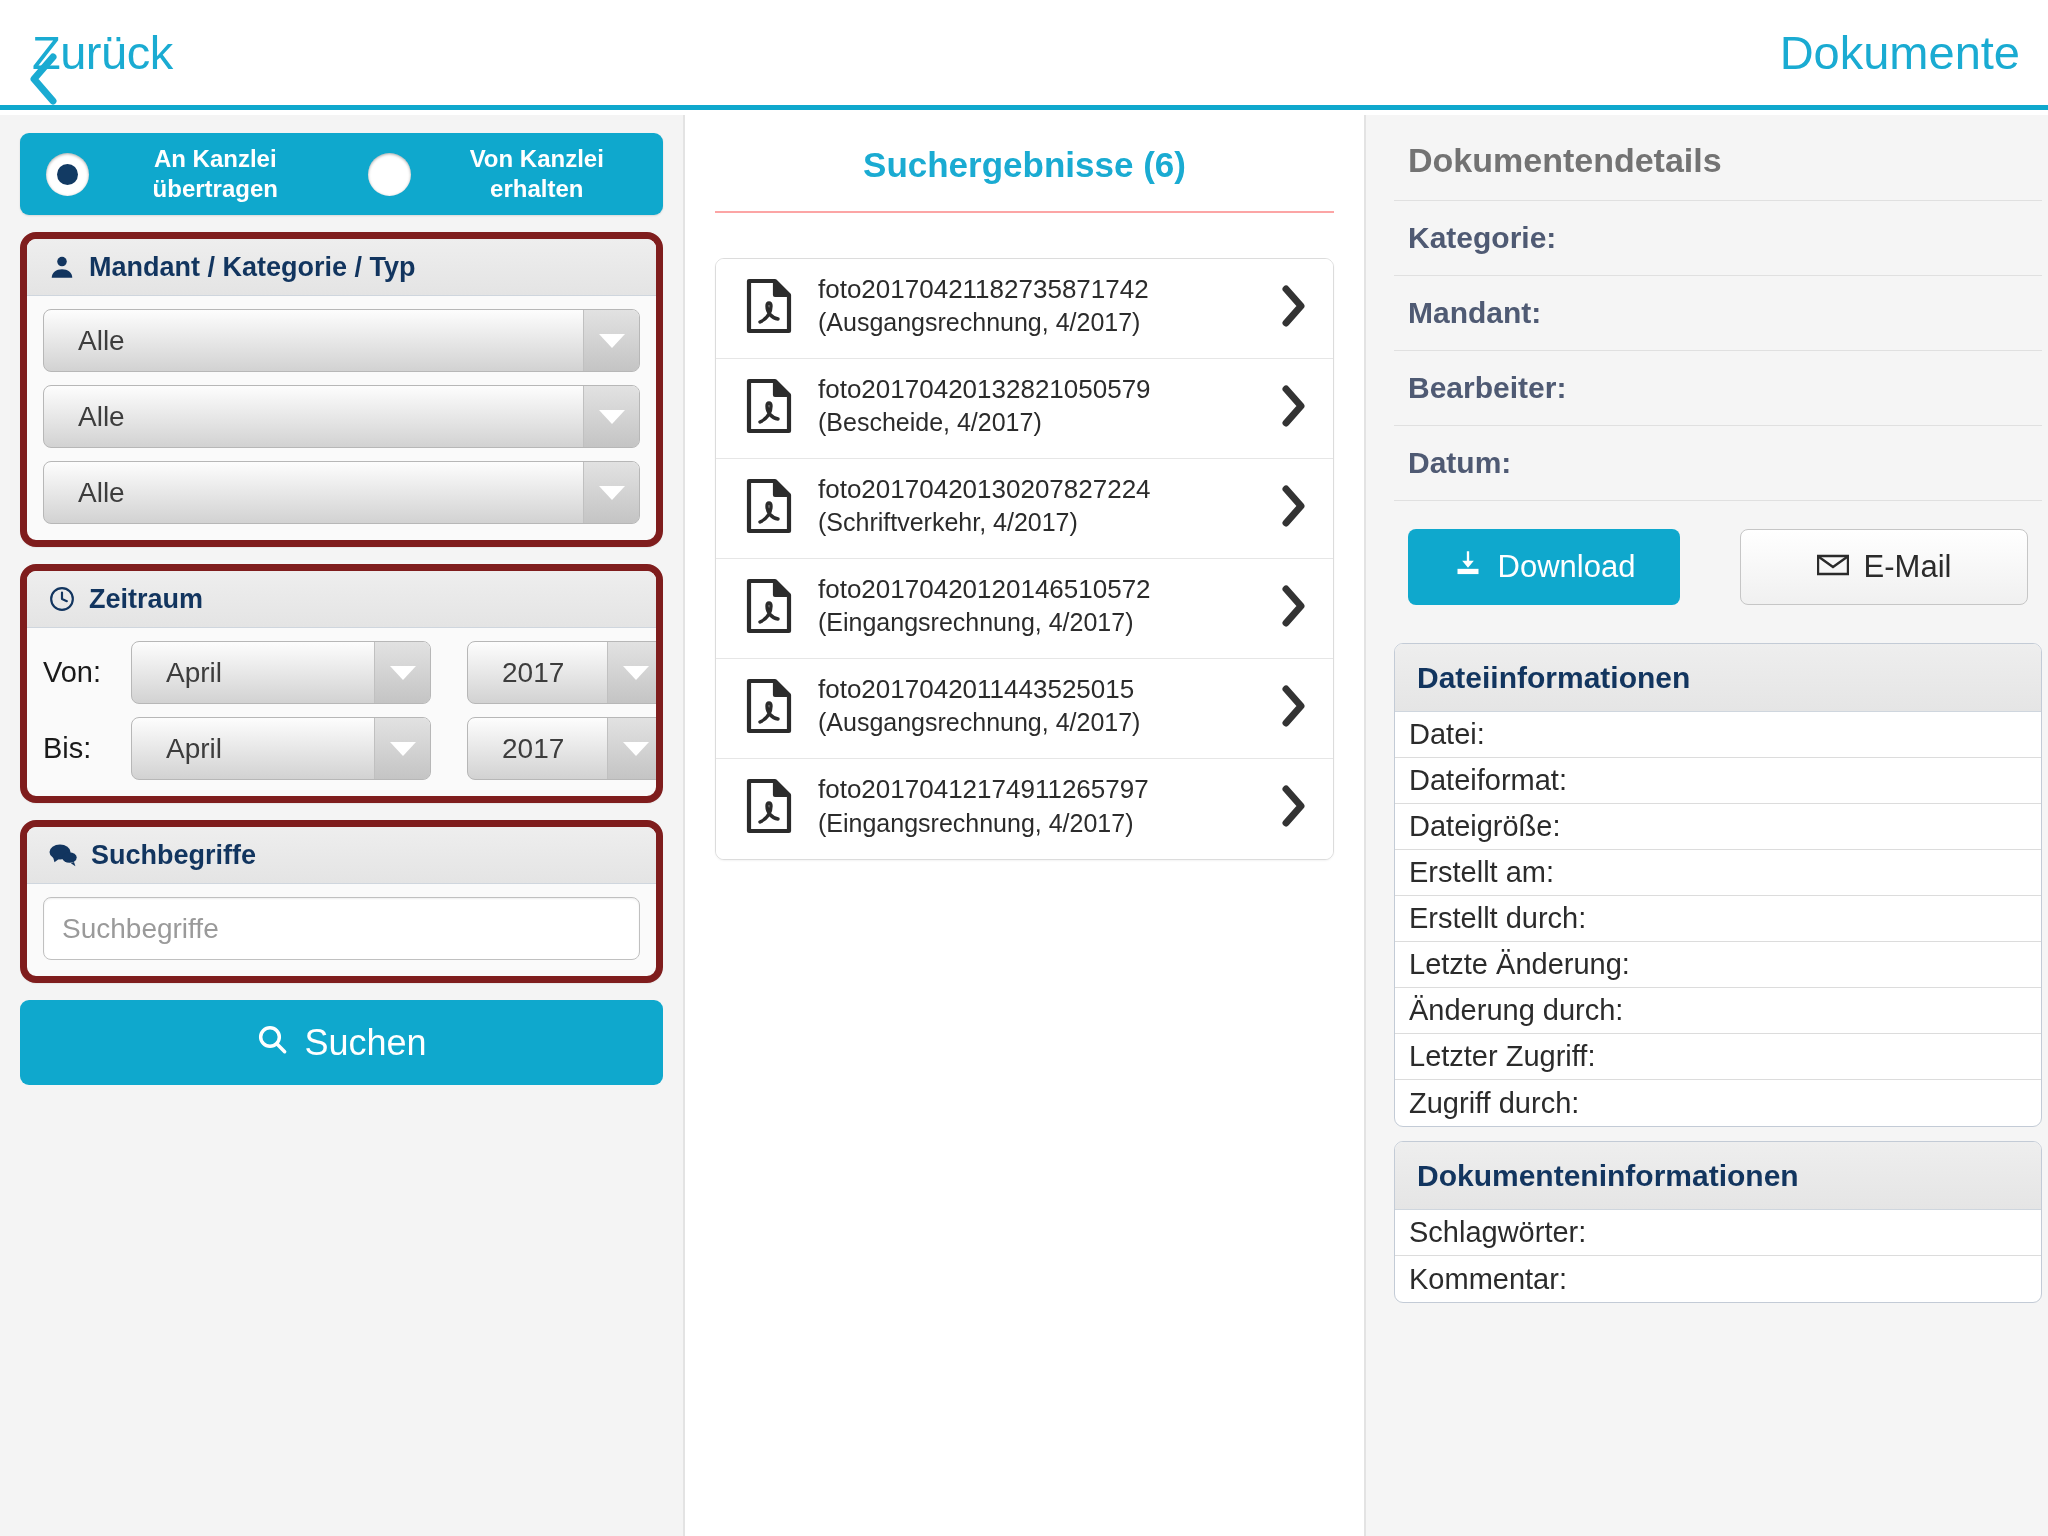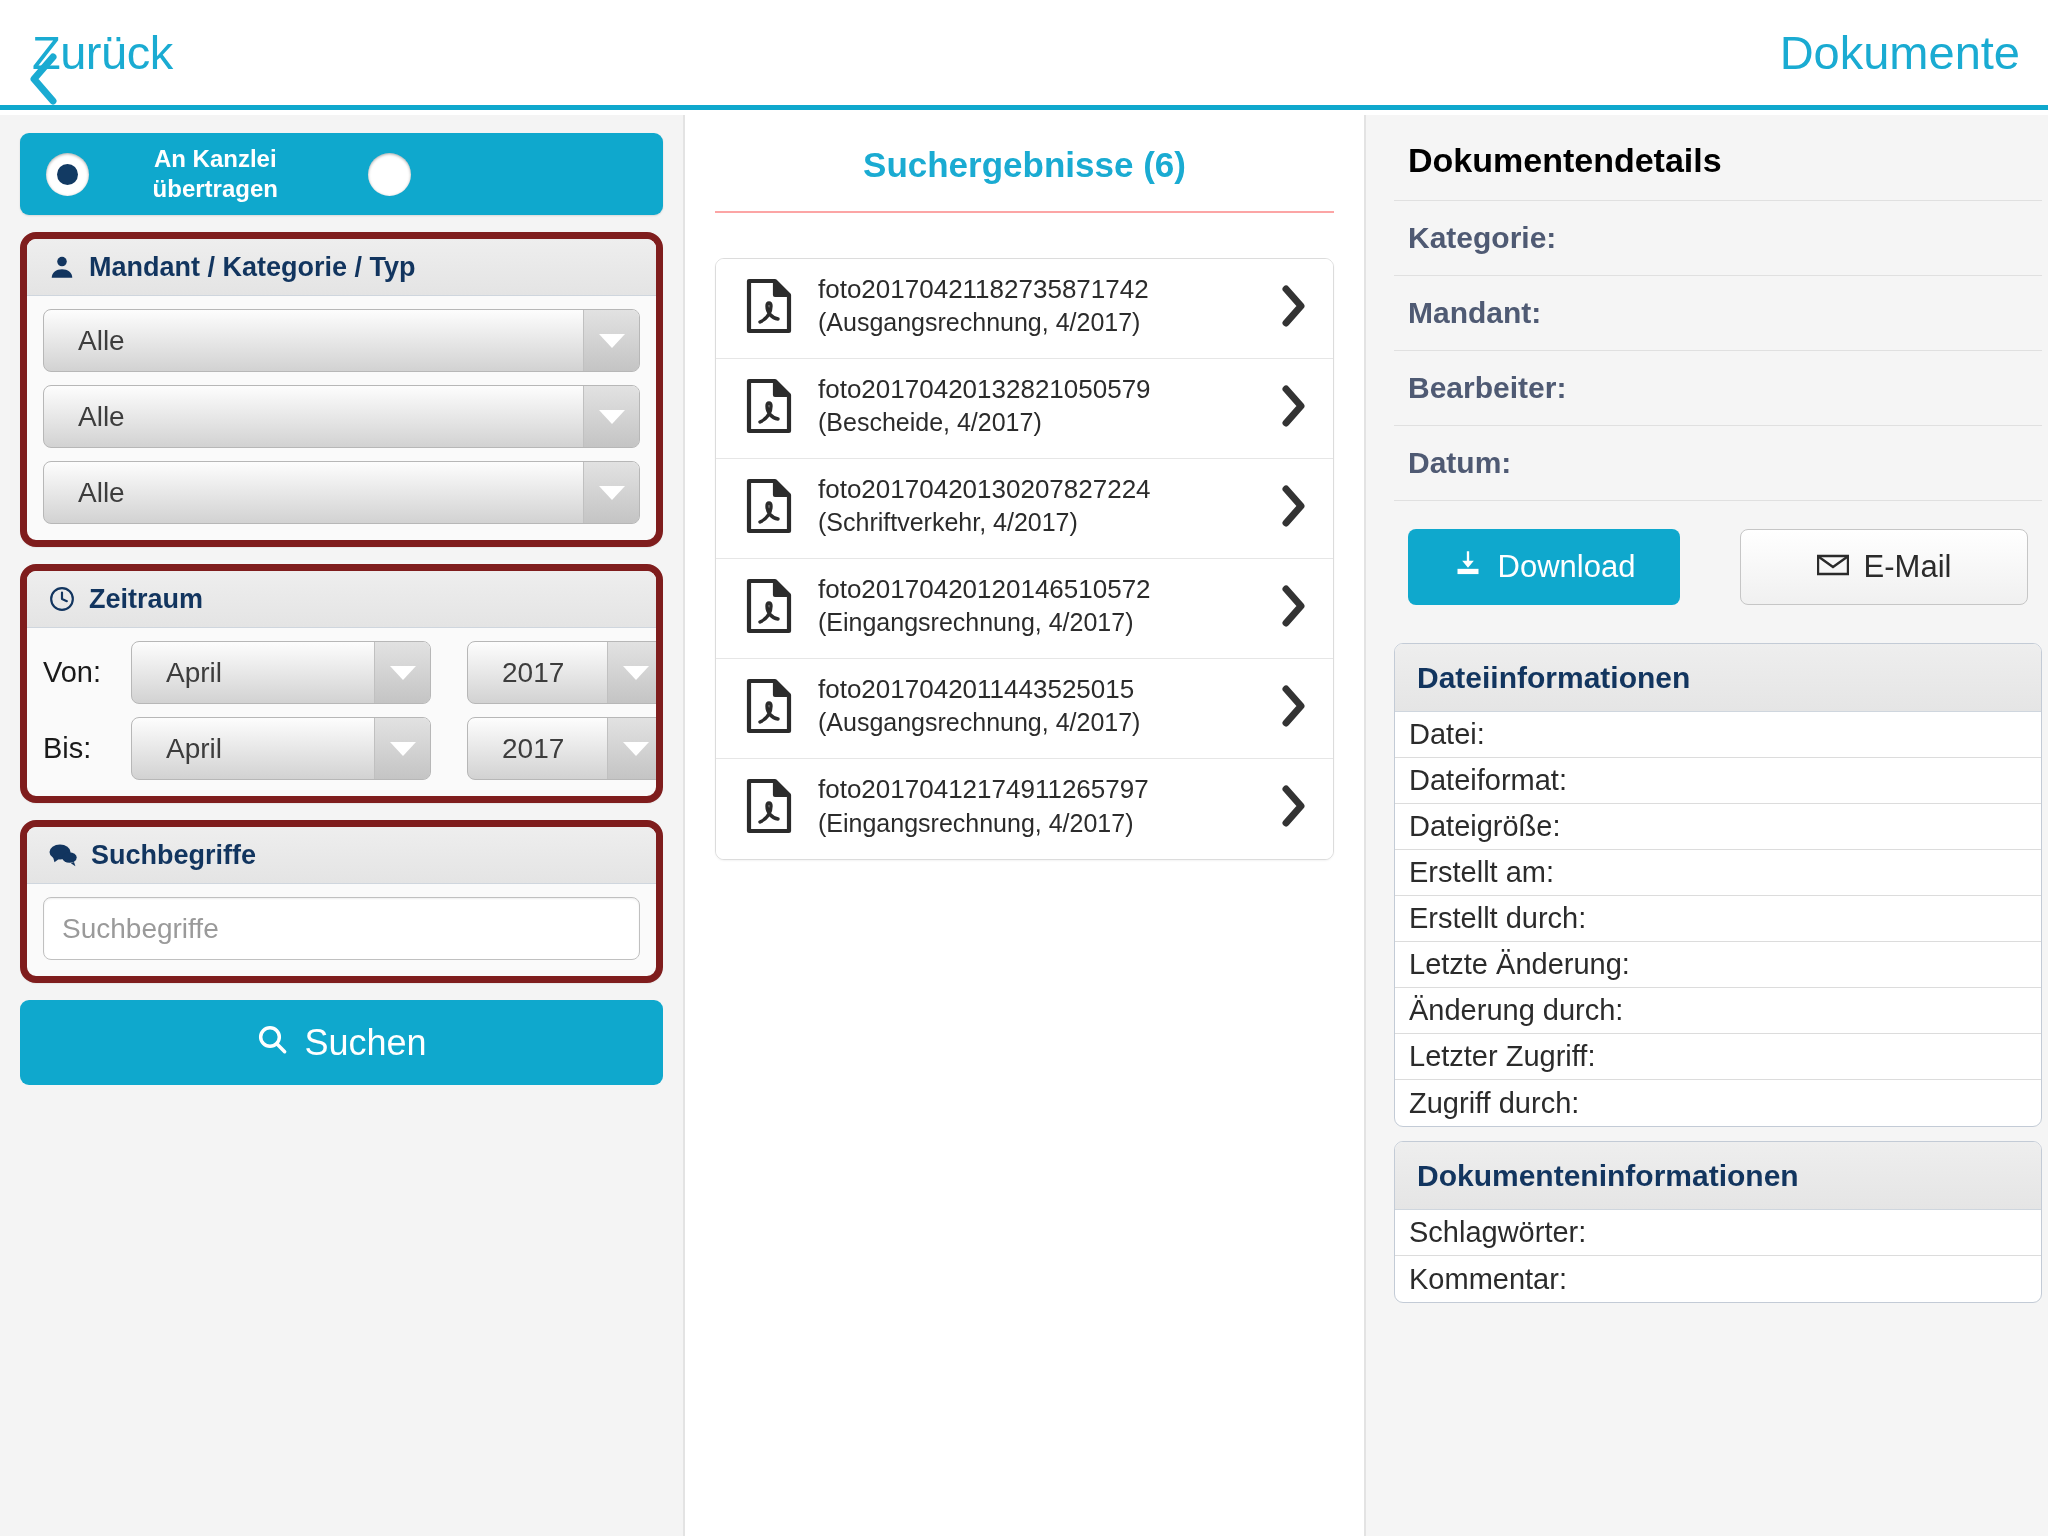--- a/index.html
+++ b/index.html
@@ -166,21 +166,21 @@
   .result-name {
     font-size: 26px; color: #2b2b2b; line-height: 1.28; white-space: nowrap;
   }
   .result-meta {
     font-size: 25px; color: #2b2b2b; line-height: 1.28; white-space: nowrap;
   }
   .row-chevron { flex: 0 0 30px; display: flex; align-items: center; }
 
   
   #details-title {
-    color: #000000; font-size: 34px; font-weight: bold; padding: 4px 14px 20px 14px;
+    color: #737373; font-size: 34px; font-weight: bold; padding: 4px 14px 20px 14px;
   }
   .detail-row {
     border-top: 1px solid #e0e0e0;
     height: 75px; display: flex; align-items: center; padding: 0 14px;
   }
   .detail-row .d-lbl {
     color: #4f5a73; font-size: 30px; font-weight: bold;
   }
   #detail-actions {
     display: flex; gap: 60px; padding: 28px 14px 0 14px;
@@ -240,20 +240,24 @@
     <div id="transfer-toggle">
       <div class="radio-group">
         <span class="radio-dot checked"></span>
         <span class="radio-label">
           <span>An Kanzlei</span><br>
           <span>übertragen</span>
         </span>
       </div>
       <div class="radio-group">
         <span class="radio-dot"></span>
+        <span class="radio-label">
+          <span>Von Kanzlei</span><br>
+          <span>erhalten</span>
+        </span>
       </div>
     </div>
 
     <div class="panel">
       <div class="panel-head">
         <span class="p-icon">
           <svg width="26" height="26" viewBox="0 0 24 24" fill="#12355f">
             <circle cx="12" cy="7" r="4.4"></circle>
             <path d="M2.5 22c0-5.2 4.3-8 9.5-8s9.5 2.8 9.5 8z"></path>
           </svg>

